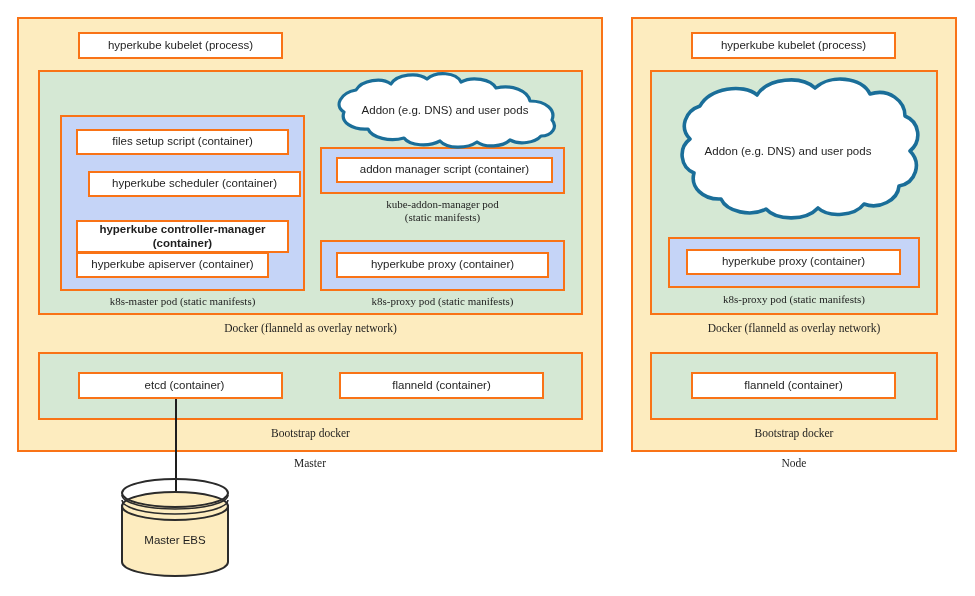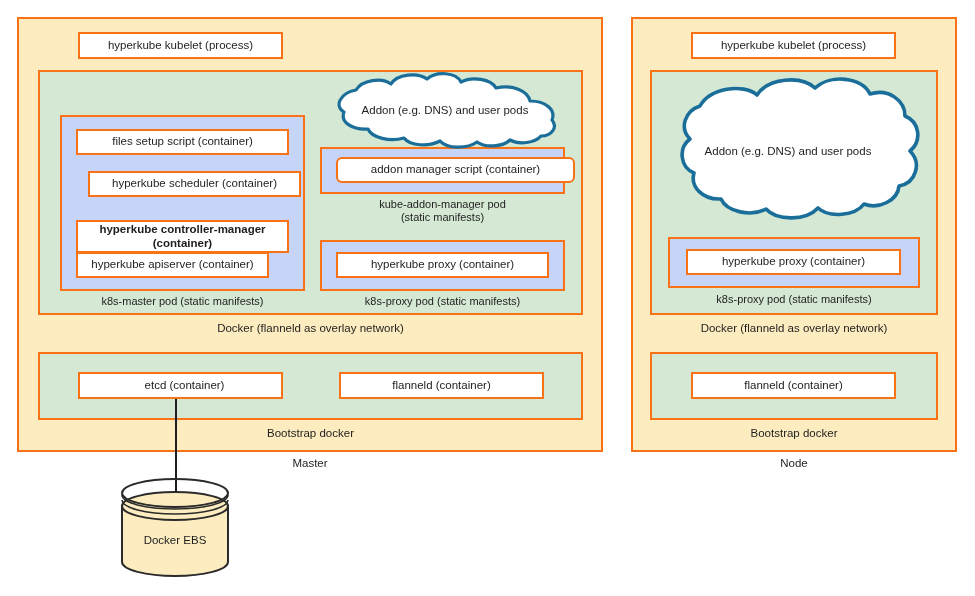--- a/index.html
+++ b/index.html
@@ -47,20 +47,21 @@
   .leaf-box span {
     display: block;
     padding: 0 4px;
   }
   .caption {
     position: absolute;
     text-align: center;
     color: #1e1e1e;
     line-height: 1.2;
     white-space: pre-line;
+    font-family: Liberation Serif, serif;
   }
   .cloud-label {
     position: absolute;
     text-align: center;
     color: #1e1e1e;
     pointer-events: none;
   }
   .txt {
     font-size: 11.5px;
     color: #1e1e1e;
@@ -111,21 +112,21 @@
     <span>hyperkube controller-manager (container)</span>
   </div>
   <div class="leaf-box txt" style="left:76px; top:252px; width:193px; height:26px;">
     <span>hyperkube apiserver (container)</span>
   </div>
 
   <div class="caption txt-sm" style="left:60px; top:295px; width:245px;">k8s-master pod (static manifests)</div>
 
   <div class="pod-box" style="left:320px; top:147px; width:245px; height:47px;"></div>
 
-  <div class="leaf-box txt" style="left:336px; top:157px; width:239px; height:26px;border-radius:6px;">
+  <div class="leaf-box txt" style="left:336px; top:157px; width:217px; height:26px;">
     <span>addon manager script (container)</span>
   </div>
 
   <div class="caption txt-sm" style="left:320px; top:198px; width:245px;">kube-addon-manager pod
 (static manifests)</div>
 
   <div class="pod-box" style="left:320px; top:240px; width:245px; height:51px;"></div>
 
   <div class="leaf-box txt" style="left:336px; top:252px; width:213px; height:26px;">
     <span>hyperkube proxy (container)</span>
@@ -220,15 +221,15 @@
       <path d="M122,500 A53,14 0 0 0 228,500" fill="none" stroke="#2b2b2b" stroke-width="1.6"></path>
       <path d="M122,495 A53,14 0 0 0 228,495" fill="none" stroke="#2b2b2b" stroke-width="1.6"></path>
       <ellipse cx="175" cy="493" rx="53" ry="14" fill="none" stroke="#2b2b2b" stroke-width="2"></ellipse>
     </g>
   </svg>
 
   <div class="cloud-label txt" style="left:330px; top:104px; width:230px;">Addon (e.g. DNS) and user pods</div>
 
   <div class="cloud-label txt" style="left:668px; top:145px; width:240px;">Addon (e.g. DNS) and user pods</div>
 
-  <div class="cyl-label" style="left:122px; top:534px; width:106px;">Docker EBS</div>
+  <div class="cyl-label" style="left:122px; top:534px; width:106px;">Master EBS</div>
 
 </div>
 
 </body></html>

